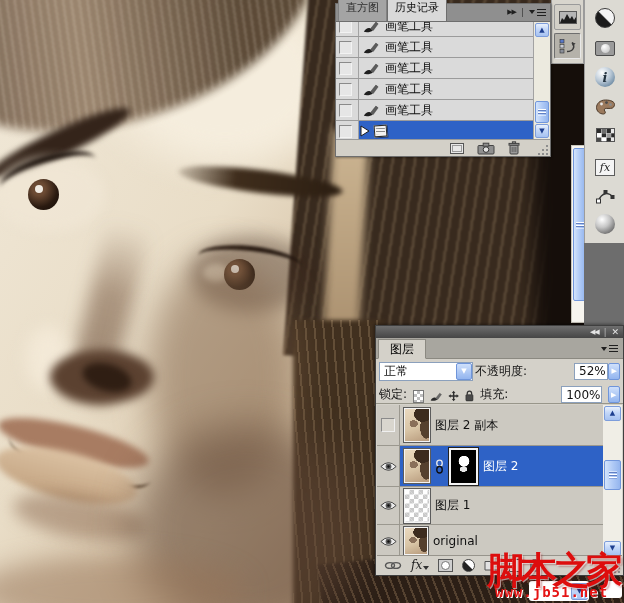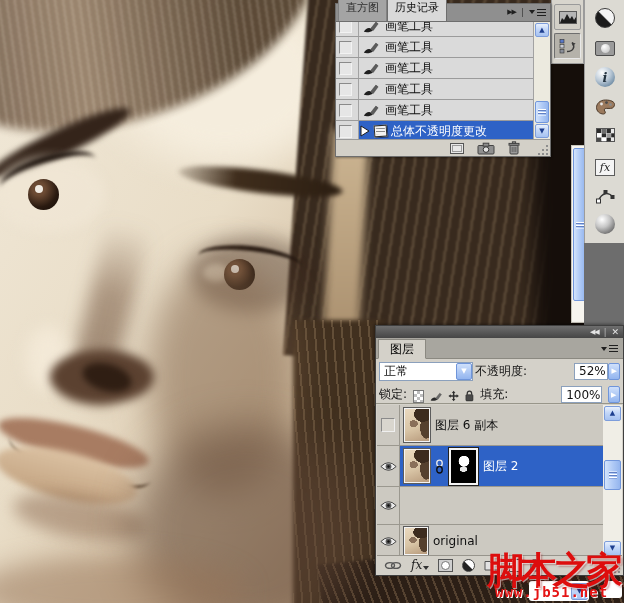--- a/index.html
+++ b/index.html
@@ -389,21 +389,20 @@
       </div>
       <div class="hp-row selected" style="height:20px; border-bottom:none;">
         <div class="hp-srccol">
             <span class="hp-well"></span>
           </div>
         <div class="hp-body">
           <svg width="10" height="12" viewBox="0 0 10 12">
               <path d="M1 1 L9 6 L1 11 Z" fill="#fff" stroke="#1b1b1b"></path>
             </svg>
           <span class="state-doc"></span>
-          <span>总体不透明度更改</span>
         </div>
       </div>
     </div>
 
     <div class="hp-scroll">
       <div class="up xp-btn">▲</div>
       <div class="xp-thumb">
           <span class="grip"></span>
         </div>
       <div class="down xp-btn">▼</div>
@@ -477,21 +476,21 @@
     </div>
 
     <div class="lp-list">
 
       <div class="lp-row" style="height:41px">
         <div class="lp-eyecol">
             <span class="hidden-well"></span>
           </div>
         <div class="lp-rowbody">
           <span class="thumb thumb-photo"></span>
-          <span>图层 6 副本</span>
+          <span>图层 2 副本</span>
         </div>
       </div>
 
       <div class="lp-row selected" style="height:41px">
         <div class="lp-eyecol">
           <svg width="17" height="11" viewBox="0 0 20 12">
               <path d="M1 6 Q10 -3 19 6 Q10 15 1 6Z" fill="#ececec" stroke="#2e2e2e"></path>
               <circle cx="10" cy="6" r="3.4" fill="#5a5a5a"></circle>
               <circle cx="10" cy="6" r="1.4" fill="#111"></circle>
             </svg>
@@ -508,20 +507,24 @@
       </div>
 
       <div class="lp-row" style="height:38px">
         <div class="lp-eyecol">
           <svg width="17" height="11" viewBox="0 0 20 12">
               <path d="M1 6 Q10 -3 19 6 Q10 15 1 6Z" fill="#ececec" stroke="#2e2e2e"></path>
               <circle cx="10" cy="6" r="3.4" fill="#5a5a5a"></circle>
               <circle cx="10" cy="6" r="1.4" fill="#111"></circle>
             </svg>
         </div>
+        <div class="lp-rowbody">
+          <span class="thumb thumb-checker"></span>
+          <span>图层 1</span>
+        </div>
       </div>
 
       <div class="lp-row" style="height:32px; border-bottom:none;">
         <div class="lp-eyecol">
           <svg width="17" height="11" viewBox="0 0 20 12">
               <path d="M1 6 Q10 -3 19 6 Q10 15 1 6Z" fill="#ececec" stroke="#2e2e2e"></path>
               <circle cx="10" cy="6" r="3.4" fill="#5a5a5a"></circle>
               <circle cx="10" cy="6" r="1.4" fill="#111"></circle>
             </svg>
         </div>

